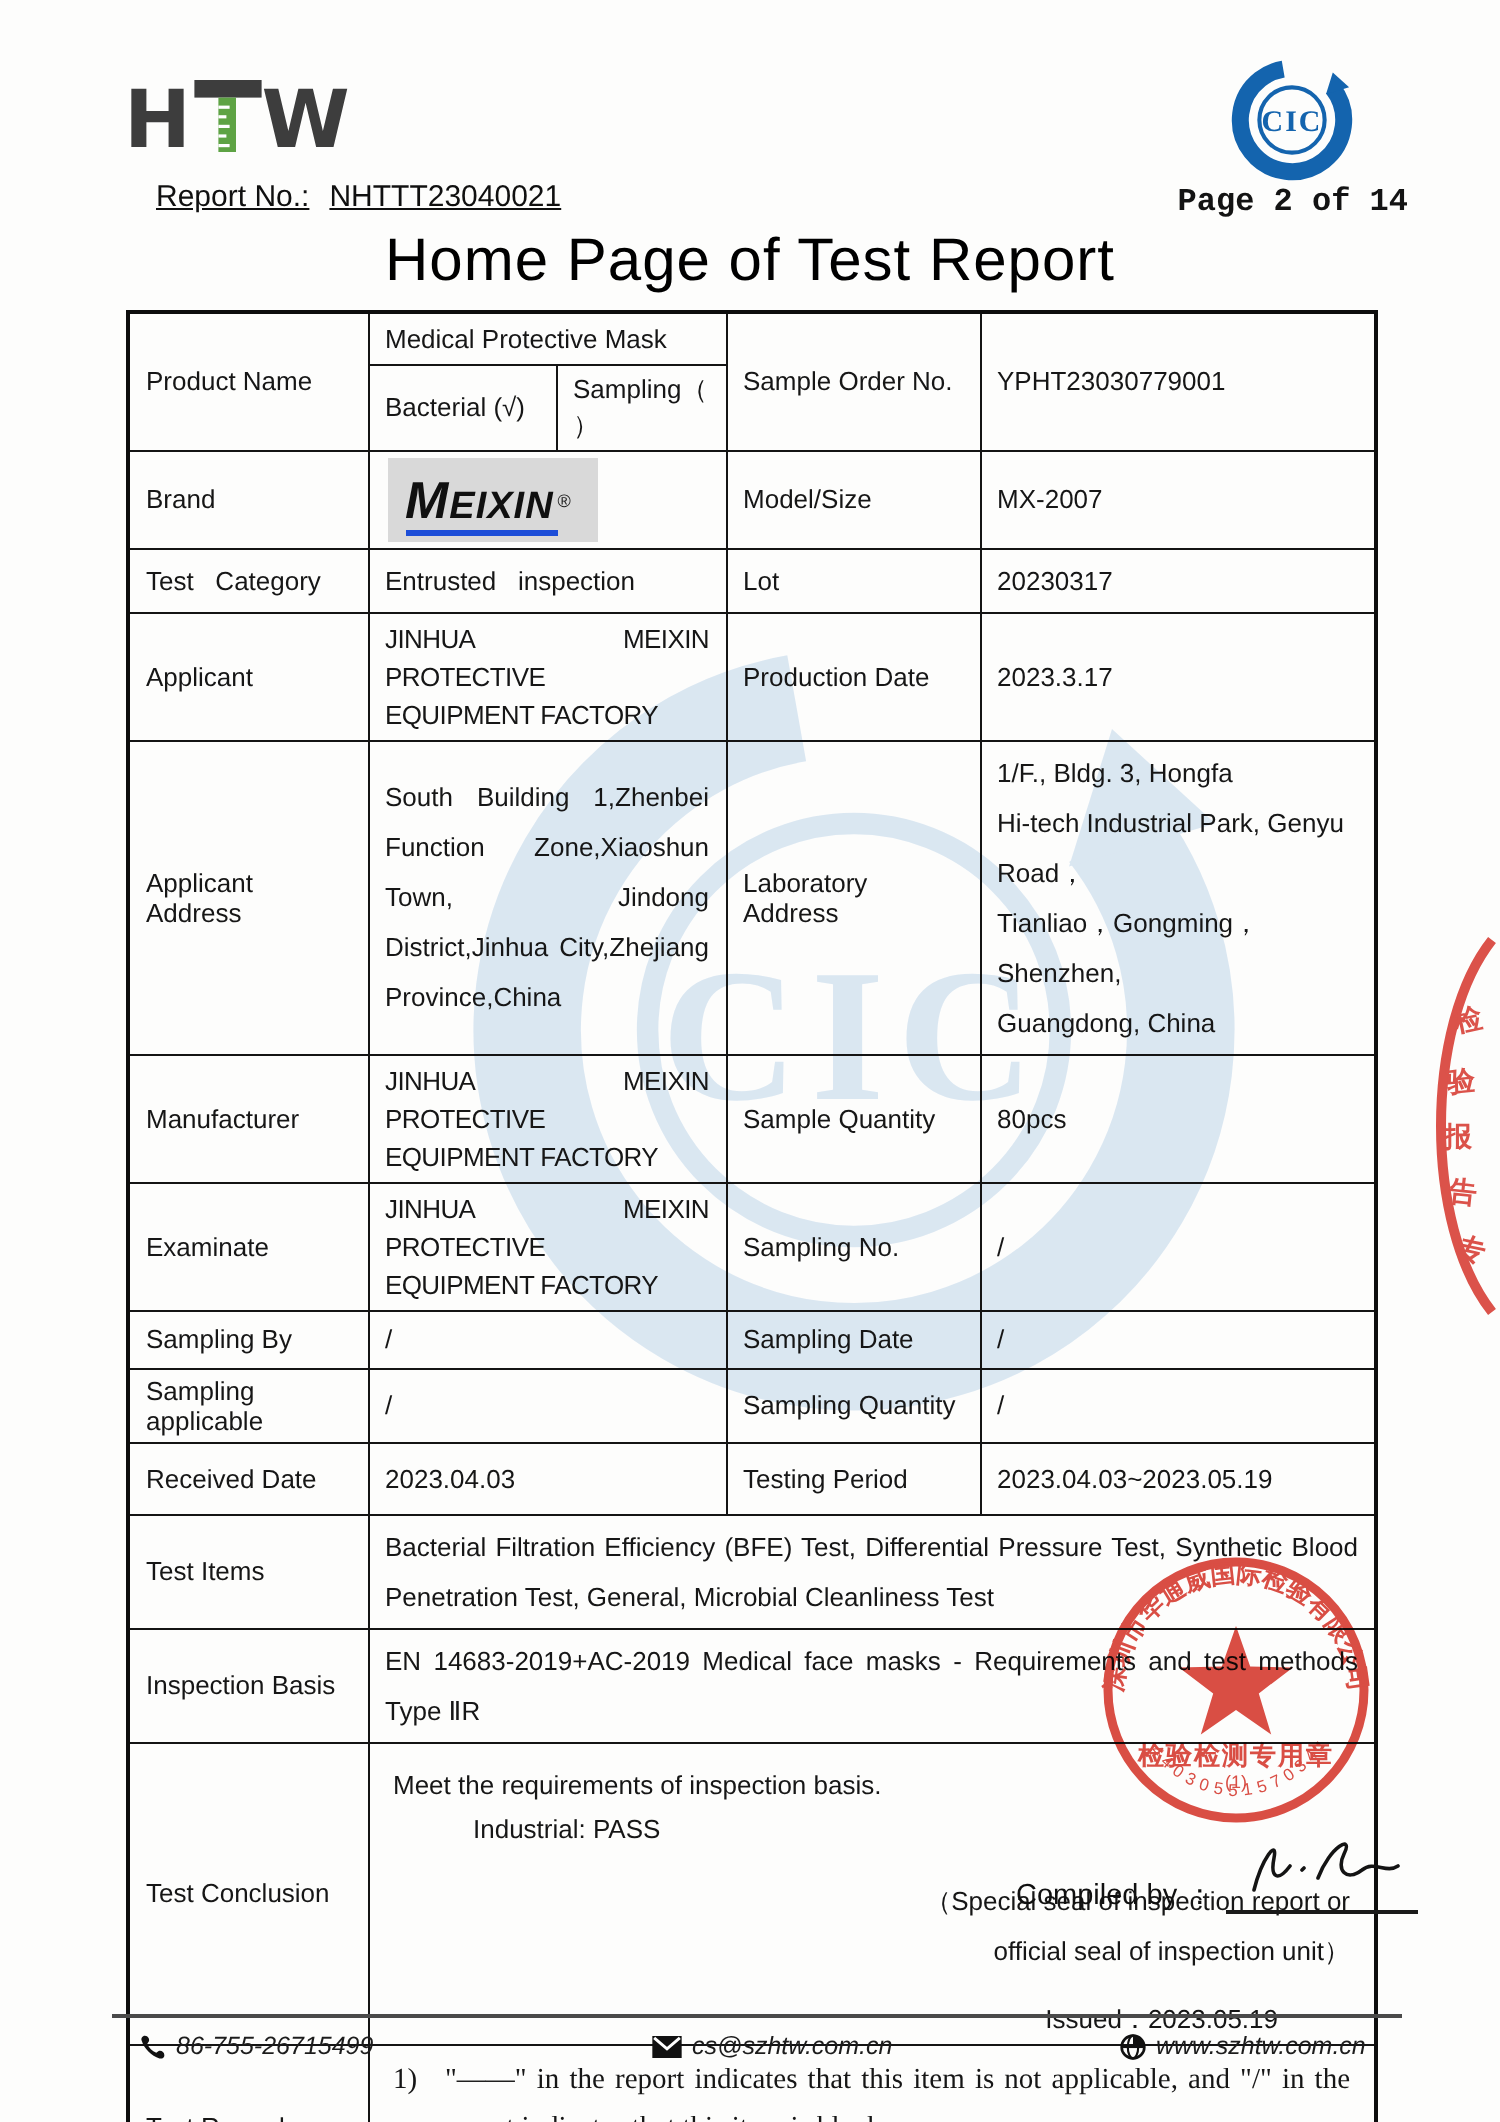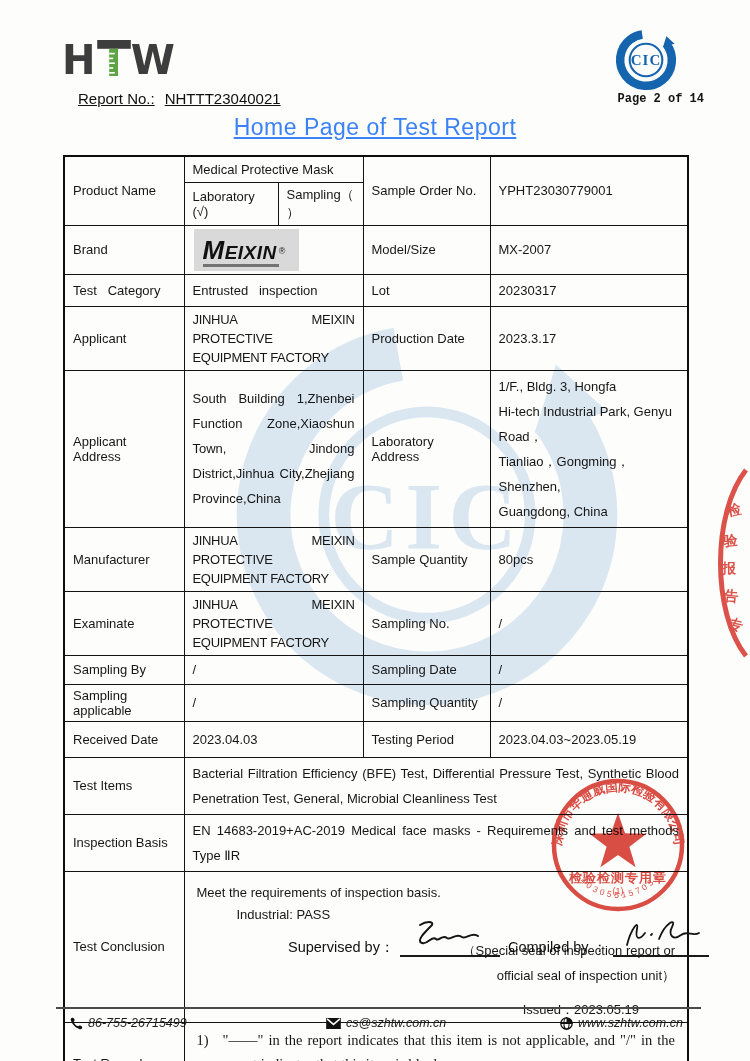--- a/index.html
+++ b/index.html
@@ -4,40 +4,40 @@
 <style>
   html,body{margin:0;padding:0;background:#e8e8e8;}
   .page{position:relative;width:750px;height:1061px;background:#fdfdfc;overflow:hidden;
         font-family:"Liberation Sans",sans-serif;color:#161616;}
   
   .htw-logo{position:absolute;left:62px;top:34px;}
   .cic-logo{position:absolute;left:612px;top:26px;}
   .report-line{position:absolute;left:78px;top:90px;font-size:15px;color:#101010;text-decoration:underline;}
   .report-line .no{margin-left:10px;}
   .page-label{position:absolute;right:46px;top:92px;font-family:"Liberation Mono",monospace;
-              font-size:12px;font-weight:700;color:#131313;}
+              font-size:16px;font-weight:700;color:#131313;}
   .doc-title{position:absolute;left:0;top:114px;width:100%;text-align:center;
-             font-size:23px;font-weight:400;color:#3b82f6;letter-spacing:0.5px;text-decoration:underline;}
+             font-size:30px;font-weight:400;color:#000000;letter-spacing:0.5px;}
   
   .watermark{position:absolute;left:212px;top:300px;z-index:0;opacity:0.5;}
   
   table.report{position:absolute;left:63px;top:155px;width:624px;border-collapse:collapse;
                table-layout:fixed;z-index:1;background:transparent;}
   table.report td{border:1.5px solid #141414;padding:3px 8px;font-size:13px;
                   vertical-align:middle;background:transparent;overflow:hidden;}
   table.report{border:2px solid #0d0d0d;}
   td.lbl{padding-left:9px;}
   td.pre{white-space:pre-wrap;}
   td.company{font-size:12px;letter-spacing:-0.3px;white-space:pre-line;text-align:justify;line-height:19px;}
   td.addr{font-size:12.4px;line-height:25px;text-align:justify;}
   td.addr4{font-size:12.4px;line-height:25px;white-space:pre-line;}
   td.items{font-size:13px;line-height:25px;text-align:justify;padding:6px 10px;margin-left:15px;}
   .brand-box{display:inline-block;background:#d9d9d9;padding:6px 14px 5px 9px;margin-left:1px;}
   .brand-mark{font-style:italic;font-weight:700;font-size:19px;letter-spacing:0.5px;
-              border-bottom:3px solid #737373;padding:0 2px 1px 0;color:#101010;}
+              border-bottom:3px solid #1d4ed8;padding:0 2px 1px 0;color:#101010;}
   .brand-mark .bigM{font-size:26px;}
   .brand-reg{font-size:9px;vertical-align:super;}
   
   .concl{position:relative;height:100%;}
   .concl .l1{margin:10px 0 1px 4px;}
   .concl .l2{margin:7px 0 0 44px;}
   .concl .sealnote{text-align:right;margin-top:16px;padding-right:4px;line-height:25px;}
   .concl .issued{text-align:right;margin-top:13px;padding-right:40px;}
   
   .remark{display:flex;font-family:"Liberation Serif",serif;font-size:14.5px;line-height:24px;padding:2px 4px;}
@@ -107,21 +107,21 @@
         <col style="width:198px">
       </colgroup>
     <tbody>
         <tr style="height:26px">
       <td class="lbl" rowspan="2">Product Name</td>
       <td colspan="2">Medical Protective Mask</td>
       <td class="lbl" rowspan="2">Sample Order No.</td>
       <td rowspan="2">YPHT23030779001</td>
     </tr>
     <tr style="height:24px">
-      <td>Laboratory (√)</td>
+      <td>Bacterial (√)</td>
       <td>Sampling（ ）</td>
     </tr>
     <tr style="height:38px">
       <td class="lbl">Brand</td>
       <td colspan="2">
         <span class="brand-box"><span class="brand-mark"><span class="bigM">M</span><span>EIXIN</span></span><span class="brand-reg">®</span></span>
       </td>
       <td class="lbl">Model/Size</td>
       <td>MX-2007</td>
     </tr>
@@ -206,25 +206,20 @@
       <td colspan="4">
         <div class="remark">
           <span class="num">1)</span>
           <span class="txt">"——" in the report indicates that this item is not applicable, and "/" in the report indicates that this item is blank.</span>
         </div>
       </td>
     </tr>
   </tbody>
     </table>
 
-  <div class="sig-group" style="left:288px;top:938px;">
-    <span>Supervised by：</span><span class="sig-line" style="width:100px;"><svg class="sig-svg" width="90" height="38" viewBox="0 0 90 38">
-          <path d="M18,8 C24,4 32,4 30,8 C22,16 14,24 20,26 C26,28 30,18 34,22 C37,25 40,17 45,21 C49,24 54,15 60,20 C64,23 70,14 76,19" stroke="#141414" stroke-width="2" fill="none" stroke-linecap="round"></path>
-        </svg></span>
-  </div>
   <div class="sig-group" style="left:508px;top:938px;">
     <span>Compiled by ：</span><span class="sig-line" style="width:96px;"><svg class="sig-svg" width="92" height="40" viewBox="0 0 92 40">
           <path d="M12,30 C16,14 24,4 22,14 C20,24 24,26 30,18 M36,20 L37,19 M44,24 C50,8 62,2 57,12 C53,20 58,26 66,20 C72,15 78,22 84,18" stroke="#141414" stroke-width="1.8" fill="none" stroke-linecap="round"></path>
         </svg></span>
   </div>
 
   <svg class="main-seal" width="170" height="170" viewBox="0 0 170 170">
     <defs>
       <path id="sealTopArc" d="M 30,103 A 57,57 0 1 1 140,103" fill="none"></path>
       <path id="sealBotArc" d="M 38,108 A 52,52 0 0 0 132,108" fill="none"></path>

